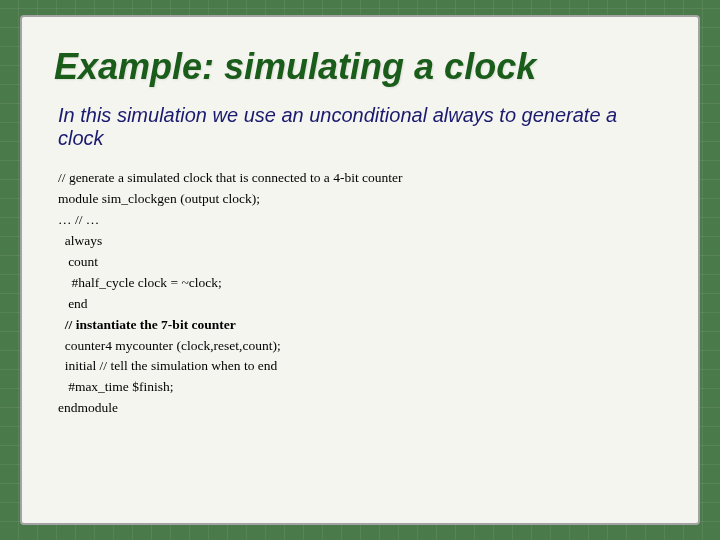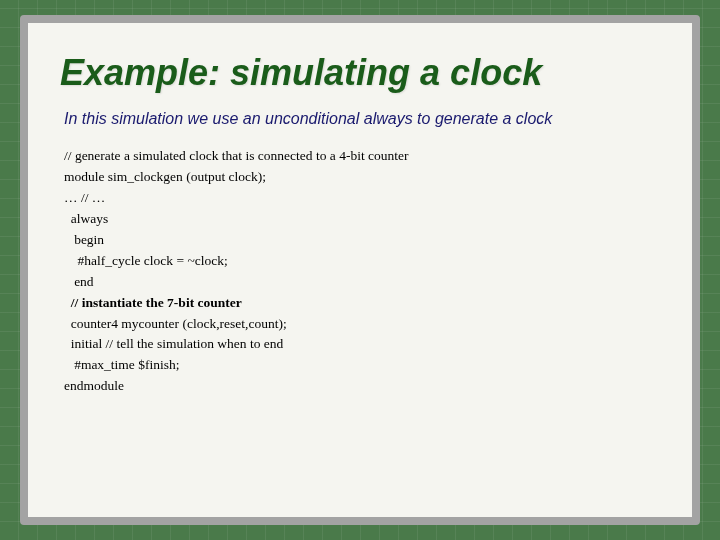--- a/index.html
+++ b/index.html
@@ -31,38 +31,38 @@
       align-items: center;
       justify-content: center;
       font-family: Arial, sans-serif;
       overflow: hidden;
     }
 
     .slide {
       width: 680px;
       height: 510px;
       background: #f5f5f0;
-      border: 8px solid #a3a3a3;
+      border: 2px solid #a3a3a3;
       border-radius: 4px;
       padding: 28px 32px 24px 32px;
       position: relative;
     }
 
     .slide-title {
       font-size: 36px;
       font-weight: bold;
       color: #1a5c1a;
       font-style: italic;
       margin-bottom: 16px;
       line-height: 1.2;
       text-shadow: 1px 1px 2px rgba(0,0,0,0.1);
     }
 
     .subtitle {
-      font-size: 16px;
+      font-size: 20px;
       color: #1a1a6e;
       margin-bottom: 18px;
       font-style: italic;
       padding-left: 4px;
     }
 
     .code-block {
       font-family: 'Courier New', Courier, monospace;
       font-size: 13.5px;
       line-height: 1.55;
@@ -83,21 +83,21 @@
 <body>
 
 <div class="slide">
   <div class="slide-title">Example: simulating a clock</div>
   <div class="subtitle">In this simulation we use an unconditional always to generate a clock</div>
   <div class="code-block" id="code-container">
       <div class="code-line">// generate a simulated clock that is connected to a 4-bit counter</div>
       <div class="code-line">module sim_clockgen (output clock);</div>
       <div class="code-line">… // …</div>
       <div class="code-line">  always</div>
-      <div class="code-line">   begin</div>
+      <div class="code-line">   count</div>
       <div class="code-line">    #half_cycle clock = ~clock;</div>
       <div class="code-line">   end</div>
       <div class="code-line code-bold">  // instantiate the 7-bit counter</div>
       <div class="code-line">  counter4 mycounter (clock,reset,count);</div>
       <div class="code-line"></div>
       <div class="code-line">  initial // tell the simulation when to end</div>
       <div class="code-line">   #max_time $finish;</div>
       <div class="code-line">endmodule</div>
     </div>
 </div>

